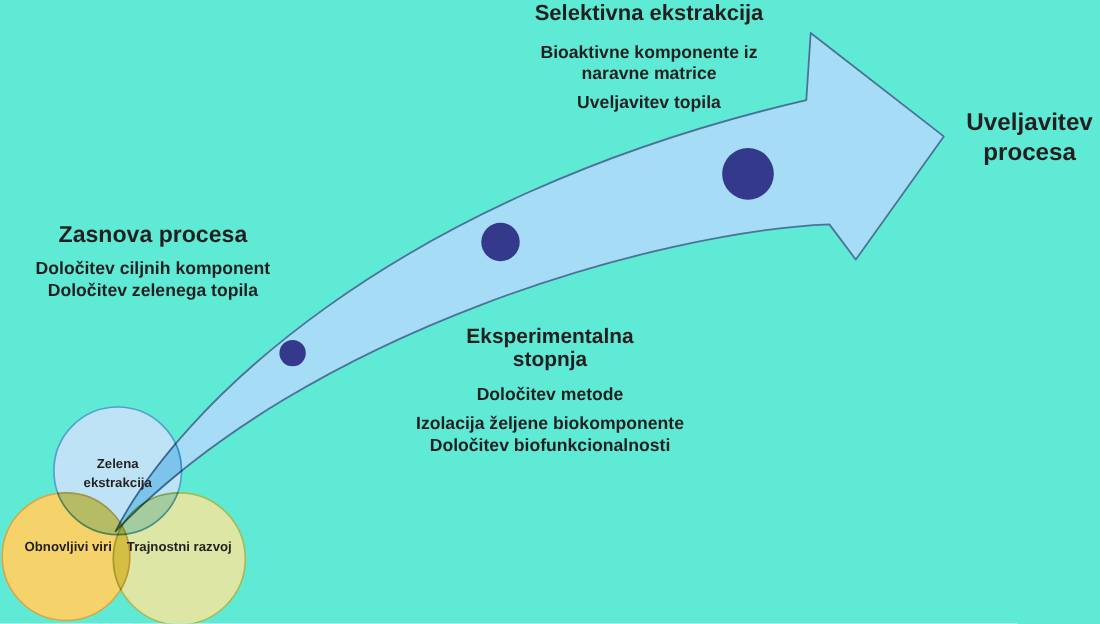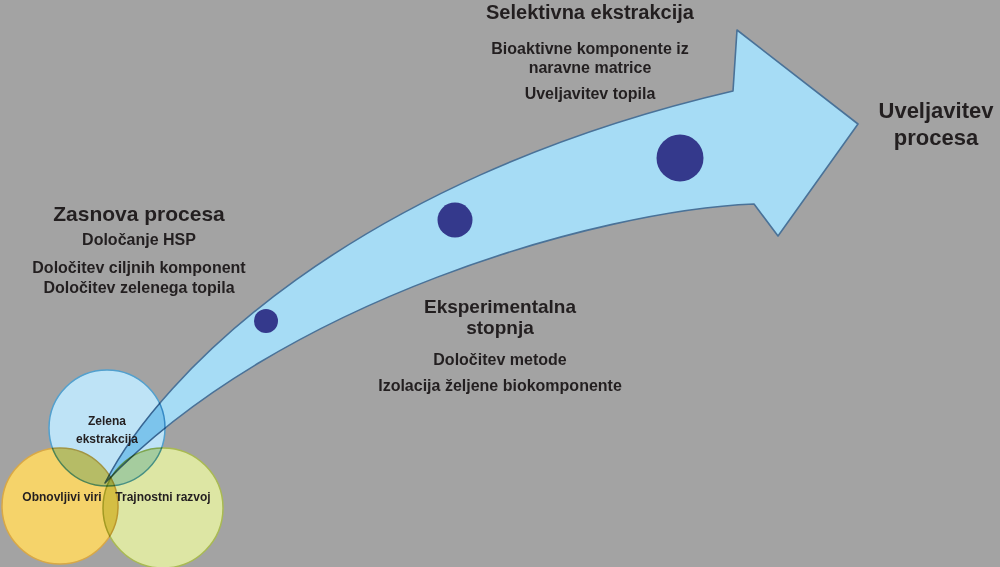--- a/index.html
+++ b/index.html
@@ -1,17 +1,17 @@
 <!DOCTYPE html>
 <html><head>
 <meta charset="utf-8">
 <style>
   html,body{margin:0;padding:0;background:#ffffff;}
   #wrap{
-    position:relative;width:1000px;height:567px;background:#a3a3a3;
+    position:relative;width:1000px;height:567px;background:#5eead4;
     font-family:"Liberation Sans","DejaVu Sans",sans-serif;
     overflow:hidden;
   }
   #shapes{position:absolute;left:0;top:0;width:1000px;height:567px;isolation:isolate;}
   .blend{mix-blend-mode:multiply;}
   .txt{position:absolute;font-weight:bold;color:#231F20;text-align:center;}
   
   #stage-selective{left:440px;top:1px;width:300px;}
   #stage-selective .title{font-size:20px;line-height:22px;}
   #stage-selective .wrapline{width:228px;margin:16px auto 0;font-size:16px;line-height:19px;}
@@ -63,32 +63,32 @@
     <div class="wrapline">Bioaktivne komponente iz naravne matrice</div>
     <div class="last">Uveljavitev topila</div>
   </div>
 
   <div class="txt" id="stage-implementation">
     <div>Uveljavitev procesa</div>
   </div>
 
   <div class="txt" id="stage-design">
     <div class="title">Zasnova procesa</div>
-    <div class="l1">Določanje HSP</div>
     <div class="pair">
       <div>Določitev ciljnih komponent</div>
       <div>Določitev zelenega topila</div>
     </div>
   </div>
 
   <div class="txt" id="stage-experimental">
     <div class="title">Eksperimentalna stopnja</div>
     <div class="l1">Določitev metode</div>
     <div class="pair">
       <div>Izolacija željene biokomponente</div>
+      <div>Določitev biofunkcionalnosti</div>
     </div>
   </div>
 
   <div class="txt vennlabel" id="label-zelena">Zelena ekstrakcija</div>
   <div class="txt vennlabel" id="label-obnovljivi">Obnovljivi viri</div>
   <div class="txt vennlabel" id="label-trajnostni">Trajnostni razvoj</div>
 
 </div>
 
 </body></html>

